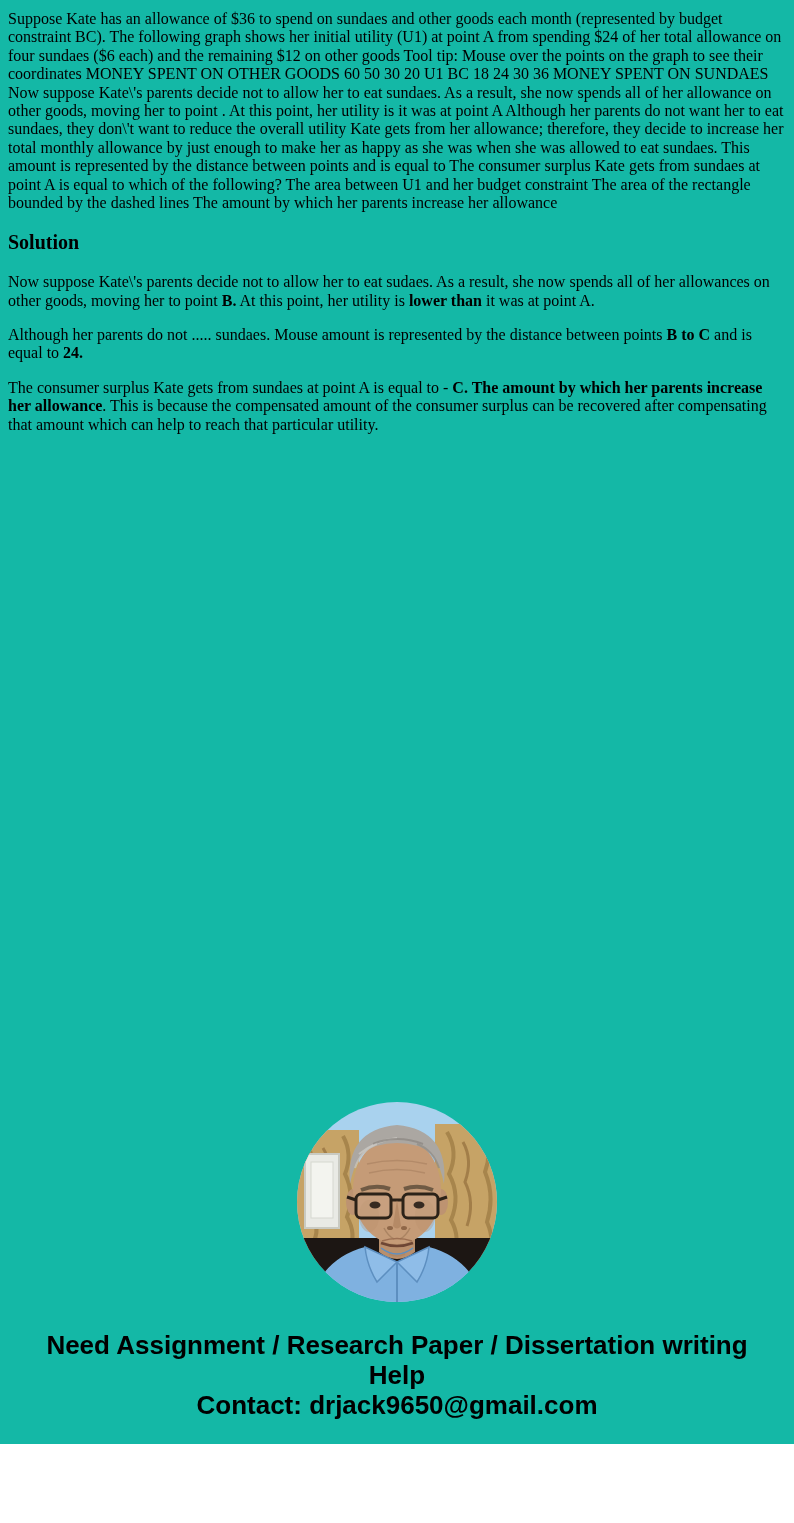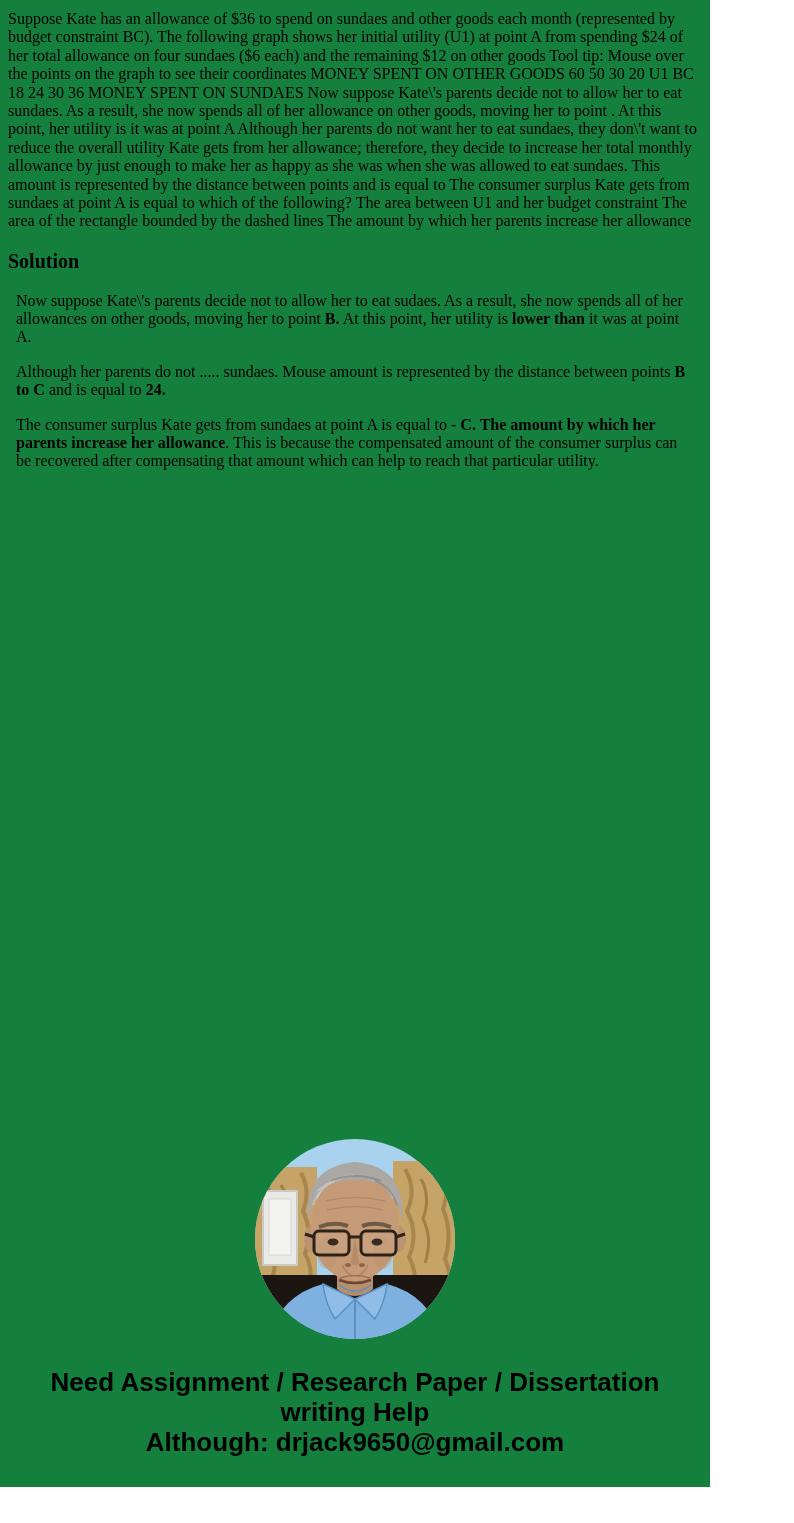--- a/index.html
+++ b/index.html
@@ -2,38 +2,38 @@
 <html><head>
 <meta charset="utf-8">
 <style>
   html, body {
     margin: 0;
     padding: 0;
     background: #ffffff;
     color: #000000;
   }
   .page {
-    width: 710px;
+    width: 794px;
     box-sizing: border-box;
-    padding: 8px 8px 30px 8px;
+    padding: 8px 8px 24px 8px;
     font-family: "Liberation Serif", "DejaVu Serif", serif;
     font-size: 16px;
     line-height: 1.15;
-    background: #15803d;
+    background: #14b8a6;
   }
   .question {
     margin: 2px 0 0 0;
   }
   h3.solution-heading {
     font-size: 20px;
     font-weight: bold;
     margin: 19px 0;
   }
   .solution p {
-    margin: 16px 8px;
+    margin: 16px 0;
   }
   .solution b { font-weight: bold; }
   .spacer {
     height: 652px;
   }
   .avatar-wrap {
     width: 200px;
     height: 200px;
     margin: 0 auto;
     border-radius: 50%;
@@ -139,16 +139,16 @@
 
       <path d="M85,139 Q100,134 115,139" stroke="#9c6f52" stroke-width="1.5" fill="none"></path>
       <path d="M84,141 Q100,147 116,141" stroke="#6e4634" stroke-width="2.5" fill="none"></path>
 
       <path d="M92,152 Q100,156 108,152" stroke="#a67f5f" stroke-width="1.5" fill="none" opacity="0.5"></path>
     </svg>
   </div>
 
   <div class="footer">
     <div class="footer-help">Need Assignment / Research Paper / Dissertation writing Help</div>
-    <div class="footer-contact">Although: drjack9650@gmail.com</div>
+    <div class="footer-contact">Contact: drjack9650@gmail.com</div>
   </div>
 
 </main>
 
 </body></html>

